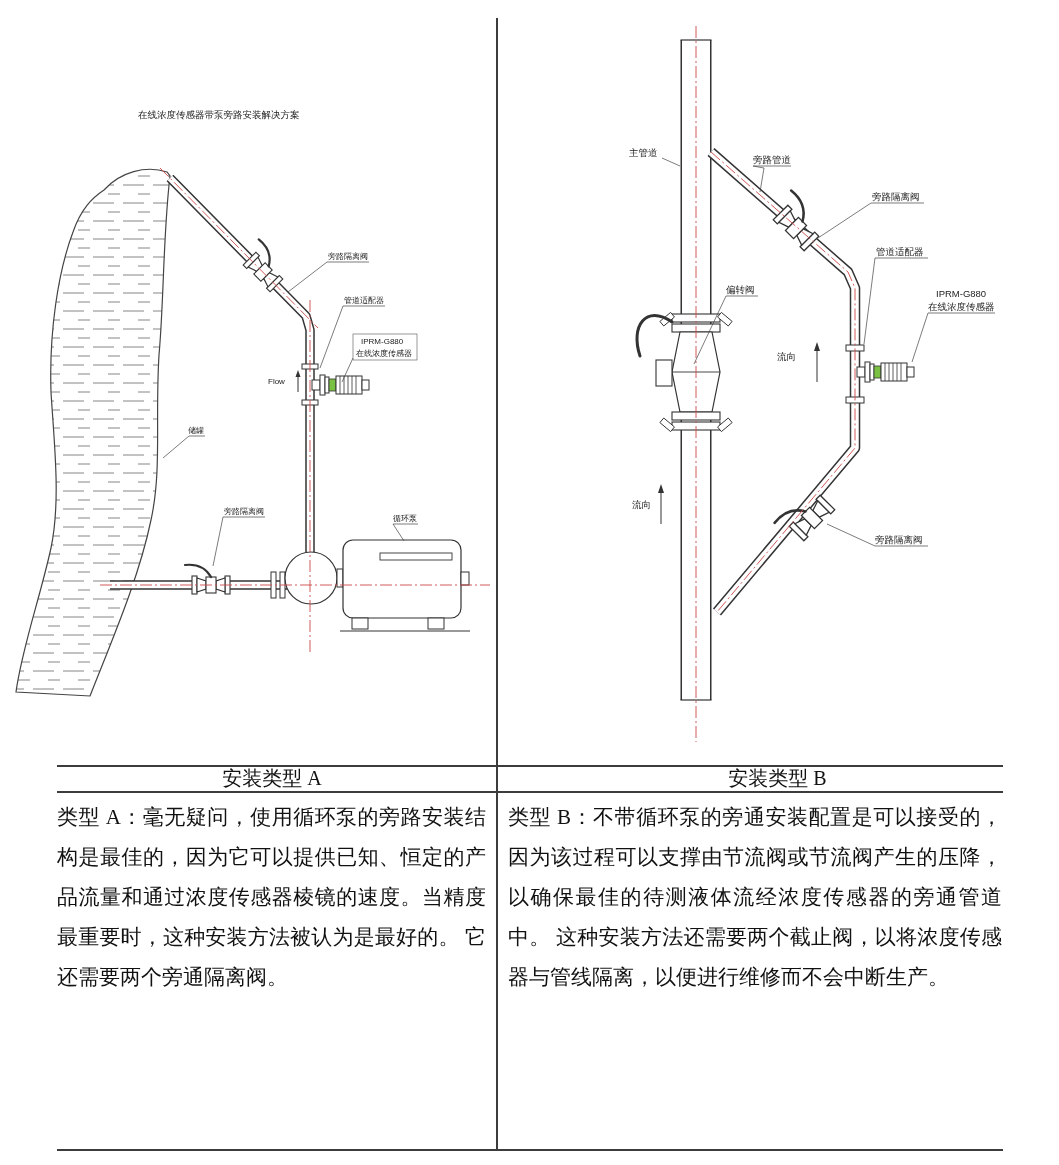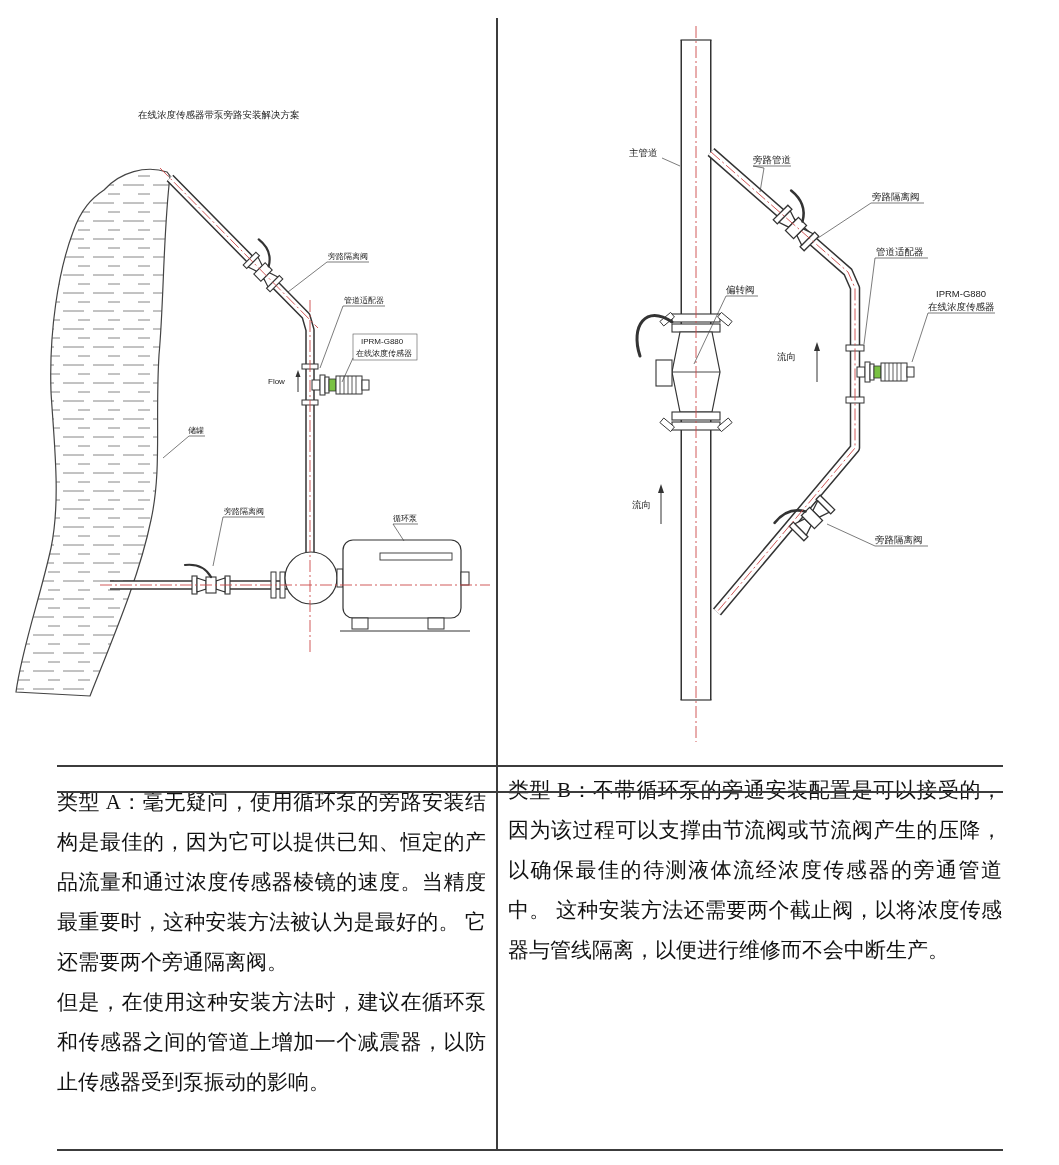--- a/index.html
+++ b/index.html
@@ -12,21 +12,21 @@
   .page { position:relative; width:1059px; height:1165px; background:#fff; overflow:hidden; }
 
   .row-diagrams { display:grid; grid-template-columns:496px 563px; height:765px;gap:28px; }
   .panel { position:relative; }
 
   .row-captions { display:grid; grid-template-columns:496px 563px; height:27px; }
   .caption { display:flex; align-items:center; justify-content:center; font-size:20px; color:#111; }
 
   .row-text { display:grid; grid-template-columns:496px 563px; height:358px; }
   .text-col { font-size:21px; line-height:40px; text-align:justify; color:#111; }
-  .text-col-a { padding:5px 10px 0 57px;margin-top:12px; }
+  .text-col-a { padding:5px 10px 0 57px; }
   .text-col-b { padding:5px 57px 0 12px; }
   .text-col p { margin:0; }
 
   
   .vline { position:absolute; background:#3c3c3c; width:1.5px; }
   .hline { position:absolute; background:#3c3c3c; height:1.5px; left:57px; width:946px; }
 
   svg text { font-family:"Liberation Sans","DejaVu Sans",sans-serif; fill:#222; }
   .dia-title { font-size:9.5px; }
   .lbl { font-size:8px; }
@@ -233,25 +233,28 @@
         <text x="348" y="200" class="lblB">旁路隔离阀</text>
         <text x="352" y="255" class="lblB">管道适配器</text>
         <text x="412" y="297" class="lblB">IPRM-G880</text>
         <text x="404" y="310" class="lblB">在线浓度传感器</text>
         <text x="202" y="293" class="lblB">偏转阀</text>
         <text x="351" y="543" class="lblB">旁路隔离阀</text>
       </svg>
     </div>
   </div>
 
+  <div class="row-captions">
+    <div class="caption" style="padding-left:48px;">安装类型 A</div>
+    <div class="caption">安装类型 B</div>
+  </div>
 
   <div class="row-text">
     <div class="text-col text-col-a">
       <p>类型 A：毫无疑问，使用循环泵的旁路安装结构是最佳的，因为它可以提供已知、恒定的产品流量和通过浓度传感器棱镜的速度。当精度最重要时，这种安装方法被认为是最好的。 它还需要两个旁通隔离阀。</p>
-      <p>但是，在使用这种安装方法时，建议在循环泵和传感器之间的管道上增加一个减震器，以防止传感器受到泵振动的影响。</p>
     </div>
     <div class="text-col text-col-b">
       <p>类型 B：不带循环泵的旁通安装配置是可以接受的，因为该过程可以支撑由节流阀或节流阀产生的压降，以确保最佳的待测液体流经浓度传感器的旁通管道中。 这种安装方法还需要两个截止阀，以将浓度传感器与管线隔离，以便进行维修而不会中断生产。</p>
     </div>
   </div>
 
   <div class="vline" style="left:496px; top:18px; height:1133px;"></div>
   <div class="hline" style="top:765px;"></div>
   <div class="hline" style="top:791px;"></div>
   <div class="hline" style="top:1149px;"></div>

